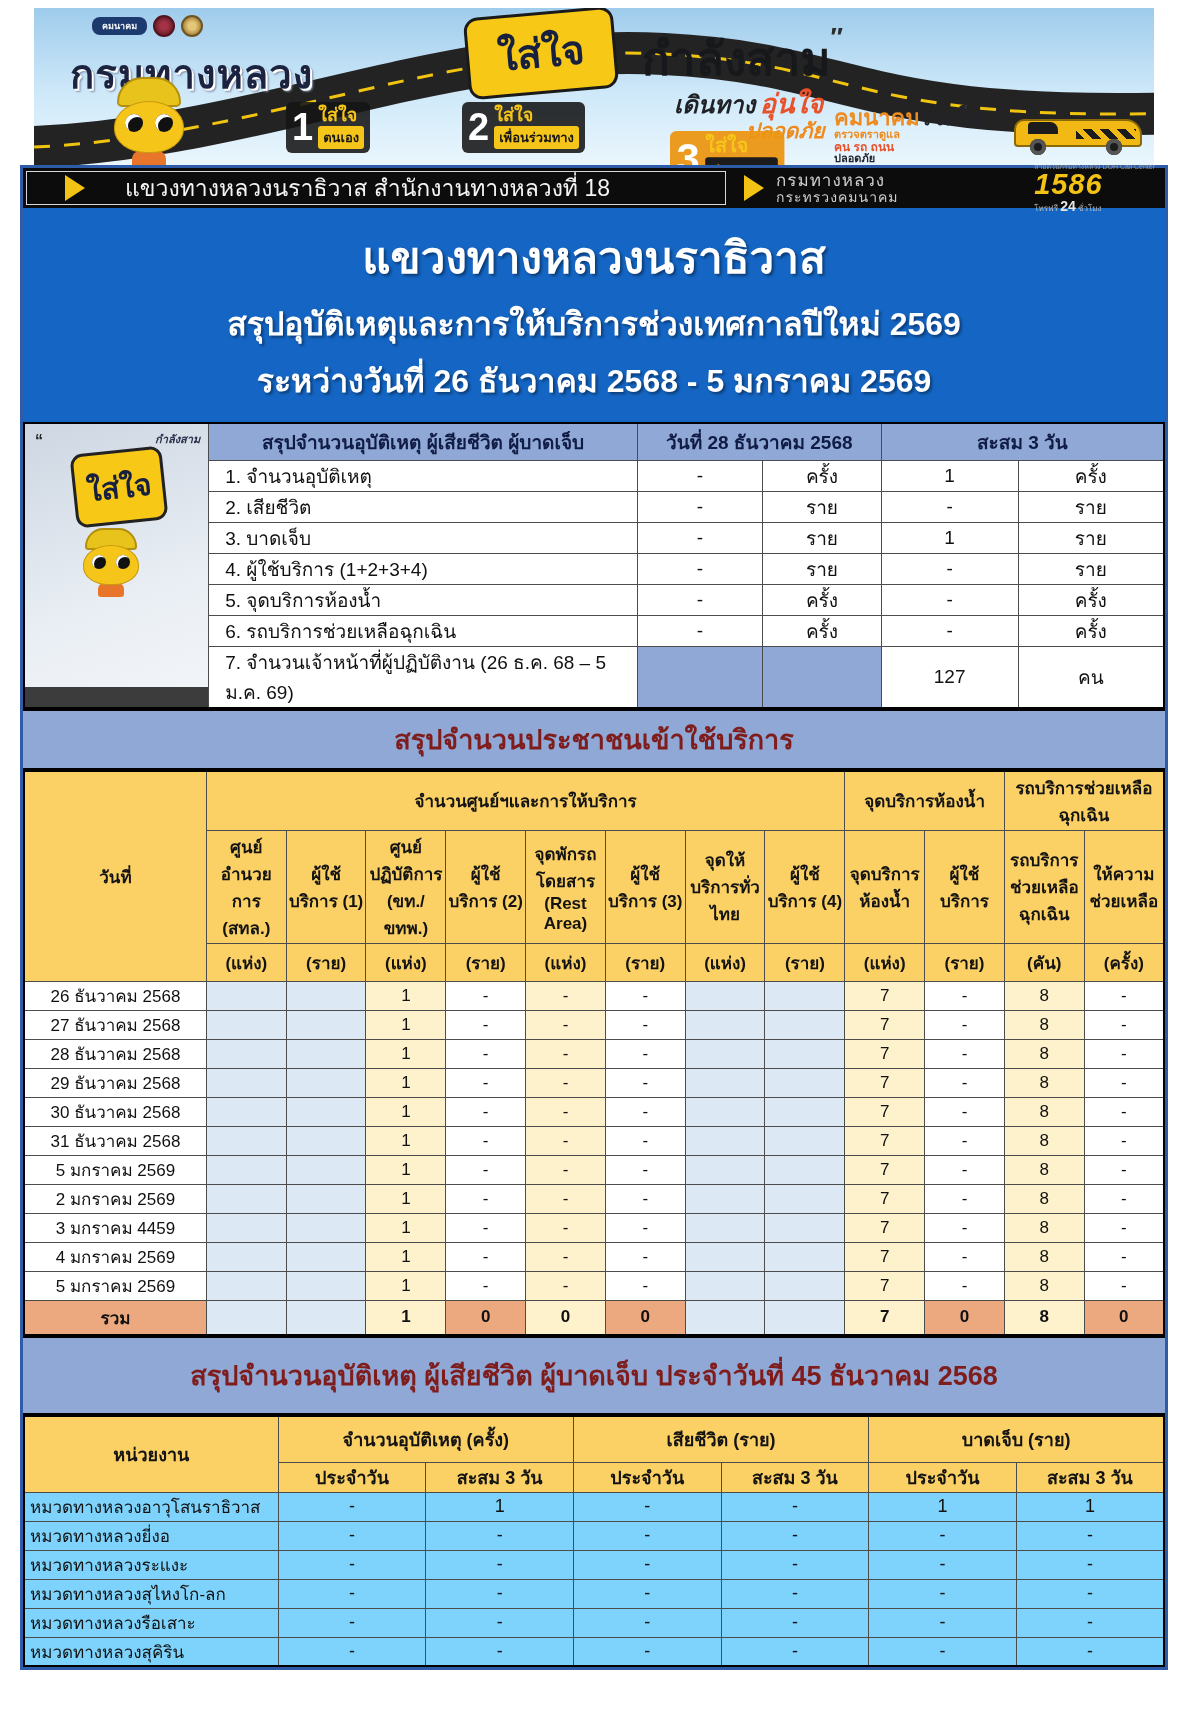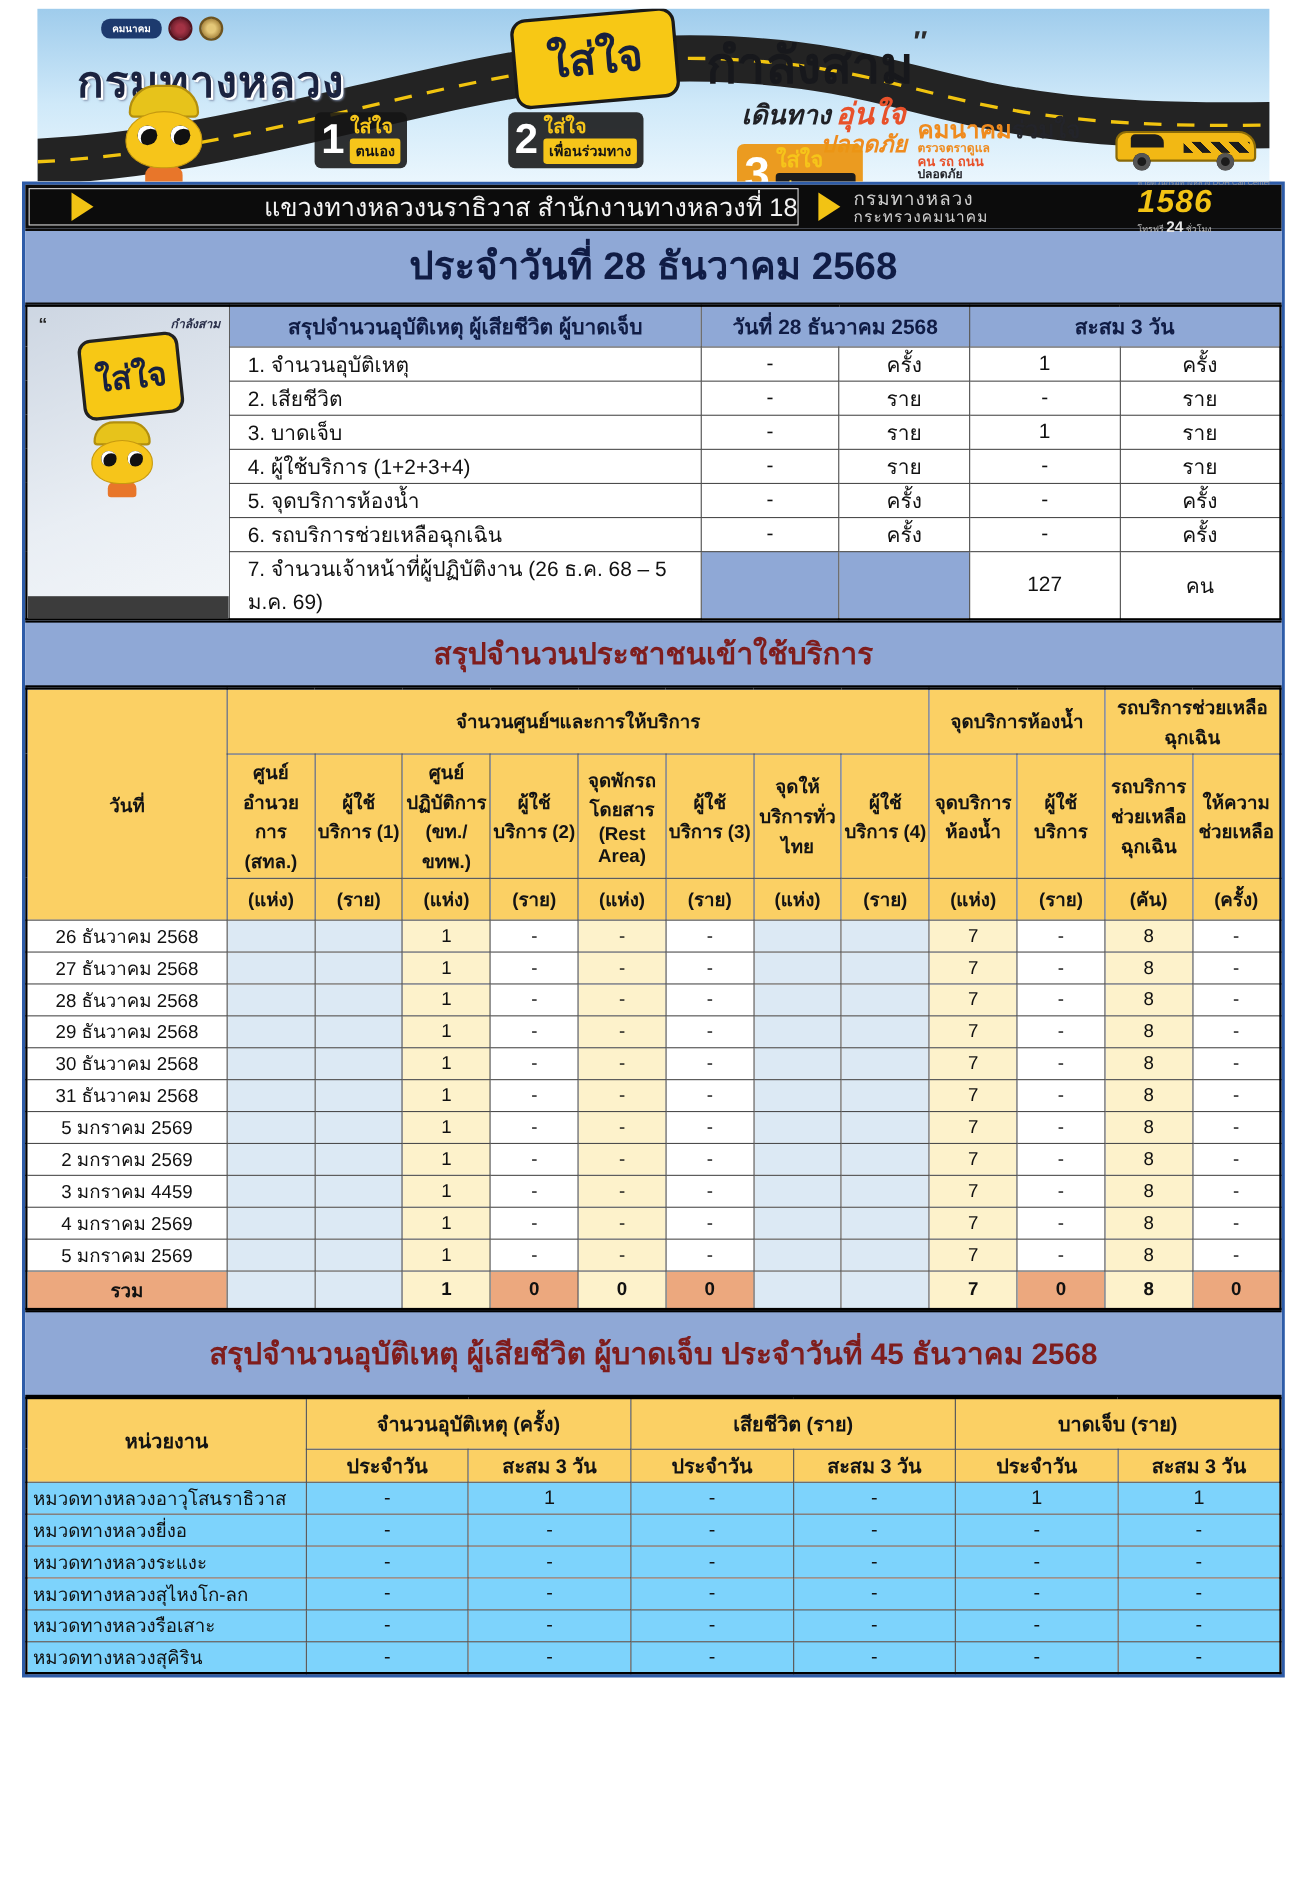--- a/index.html
+++ b/index.html
@@ -65,21 +65,21 @@
   .truck .win { position: absolute; left: 14px; top: 3px; width: 30px; height: 12px; background: #1c1c1c; border-radius: 4px 8px 0 0; }
   .truck .stripe { position: absolute; right: 6px; top: 10px; width: 60px; height: 10px; background: repeating-linear-gradient(45deg,#1c1c1c 0 6px,#f2b814 6px 12px); }
   .wheel { position: absolute; bottom: 0; width: 16px; height: 16px; background: #1b1b1b; border-radius: 50%; box-shadow: inset 0 0 0 4px #555; }
   .wheel.w1 { left: 16px; } .wheel.w2 { right: 20px; }
 
   
   .frame { border: 3px solid #2e5ca8; }
 
   
   .topbar { height: 40px; background: #0c0c0c; display: flex; align-items: stretch; }
-  .tb-left { flex: 0 0 700px; margin: 3px 4px 3px 3px; border: 1px solid #d8d8d8; display: flex; align-items: center; gap: 40px; padding-left: 38px; justify-content: space-between; }
+  .tb-left { flex: 0 0 700px; margin: 3px 4px 3px 3px; border: 1px solid #d8d8d8; display: flex; align-items: center; gap: 40px; padding-left: 38px; }
   .tri { width: 0; height: 0; border-top: 13px solid transparent; border-bottom: 13px solid transparent; border-left: 20px solid #f2c314; }
   .tb-office { color: #f4f4f4; font-size: 23px; }
   .tb-right { flex: 1; display: flex; align-items: center; gap: 12px; padding-left: 14px; }
   .tb-dept { color: #cfcfcf; line-height: 1.05; }
   .tb-dept .d1 { font-size: 17px; letter-spacing: 1px; }
   .tb-dept .d2 { font-size: 14px; letter-spacing: 1px; }
   .tb-hot { margin-left: auto; padding-right: 10px; text-align: left; line-height: 1; }
   .hl-label { color: #9a9a9a; font-size: 7px; }
   .hl-num { color: #f2c314; font-size: 29px; font-weight: 800; font-style: italic; letter-spacing: 1px; }
   .hl-sub { color: #bdbdbd; font-size: 8px; }
@@ -230,22 +230,26 @@
         <div class="tb-hot">
           <div class="hl-label">สายด่วนกรมทางหลวง DOH Call Center</div>
           <div class="hl-num">1586</div>
           <div class="hl-sub">
             <span>โทรฟรี</span> <b>24</b> <span>ชั่วโมง</span>
           </div>
         </div>
       </div>
     </div>
 
-
-    <div class="daily-bar periwinkle">ประจำวันที่ 28  ธันวาคม 2568</div>
+    <div class="title-block">
+      <div class="title-1">แขวงทางหลวงนราธิวาส</div>
+      <div class="title-2">สรุปอุบัติเหตุและการให้บริการช่วงเทศกาลปีใหม่  2569</div>
+      <div class="title-3">ระหว่างวันที่  26 ธันวาคม 2568 -  5 มกราคม 2569</div>
+    </div>
+
 
     <table class="sum">
       <colgroup>
           <col style="width:16.2%">
           <col style="width:37.6%">
           <col style="width:11%">
           <col style="width:10.4%">
           <col style="width:12%">
           <col style="width:12.8%">
         </colgroup>

